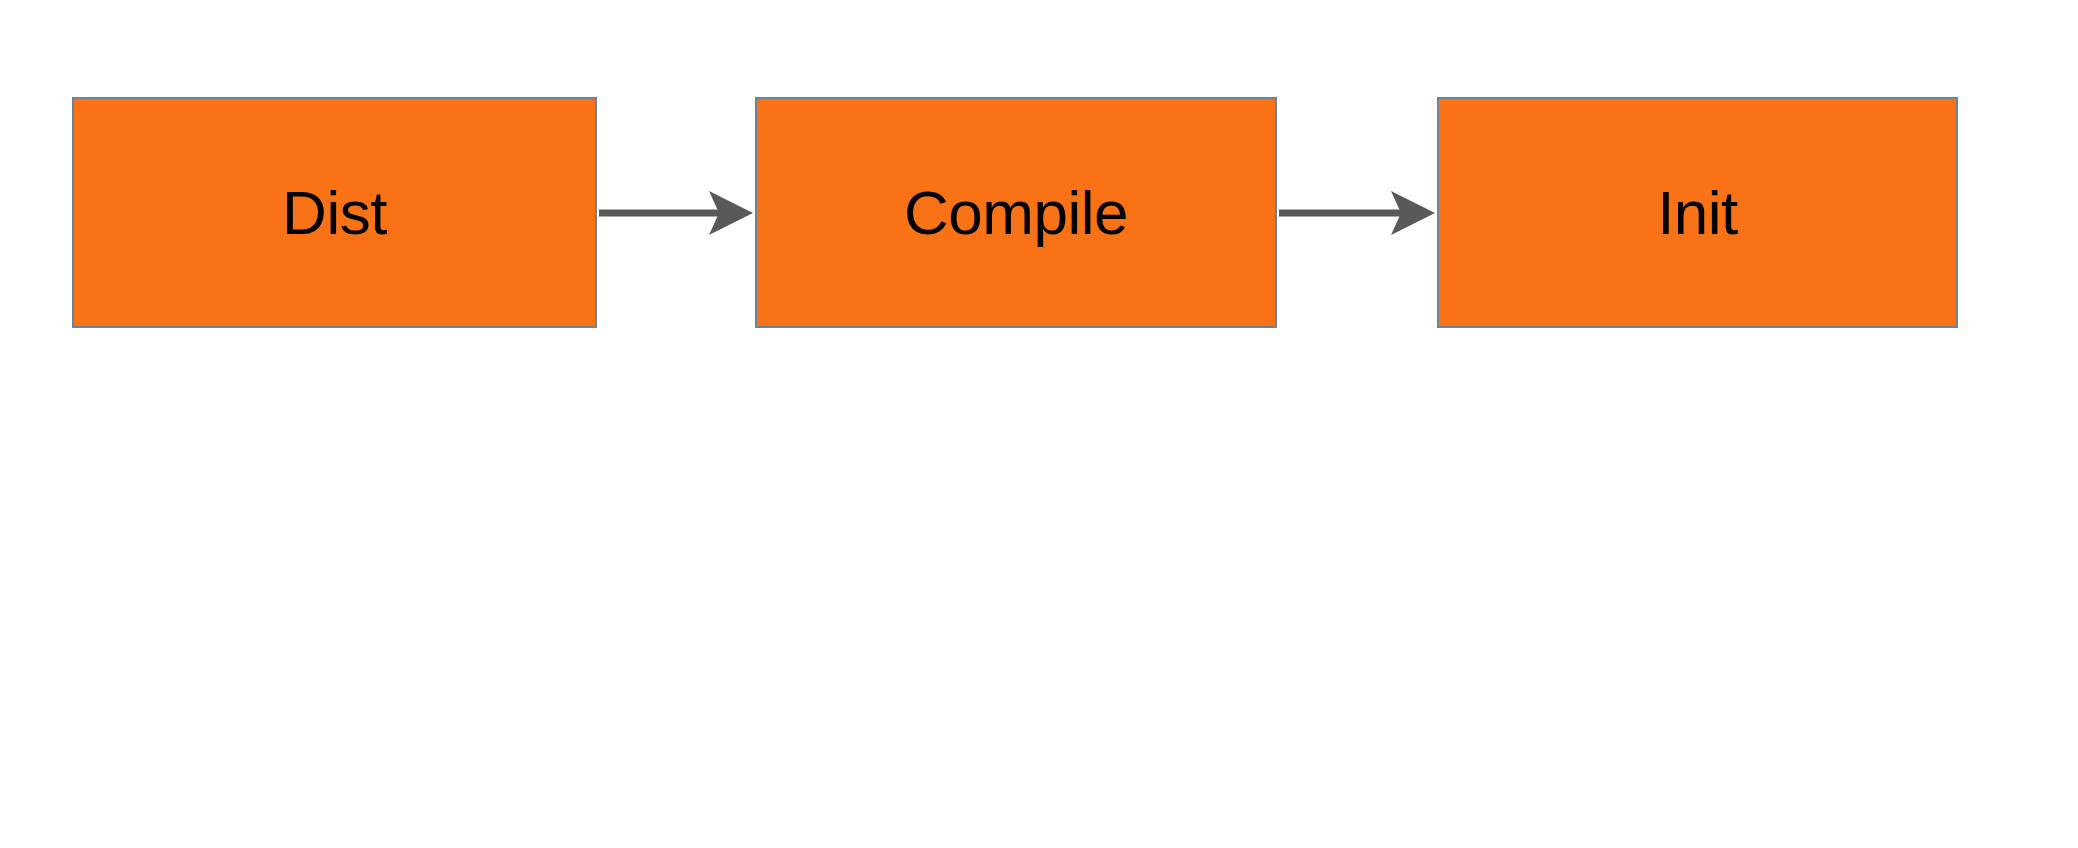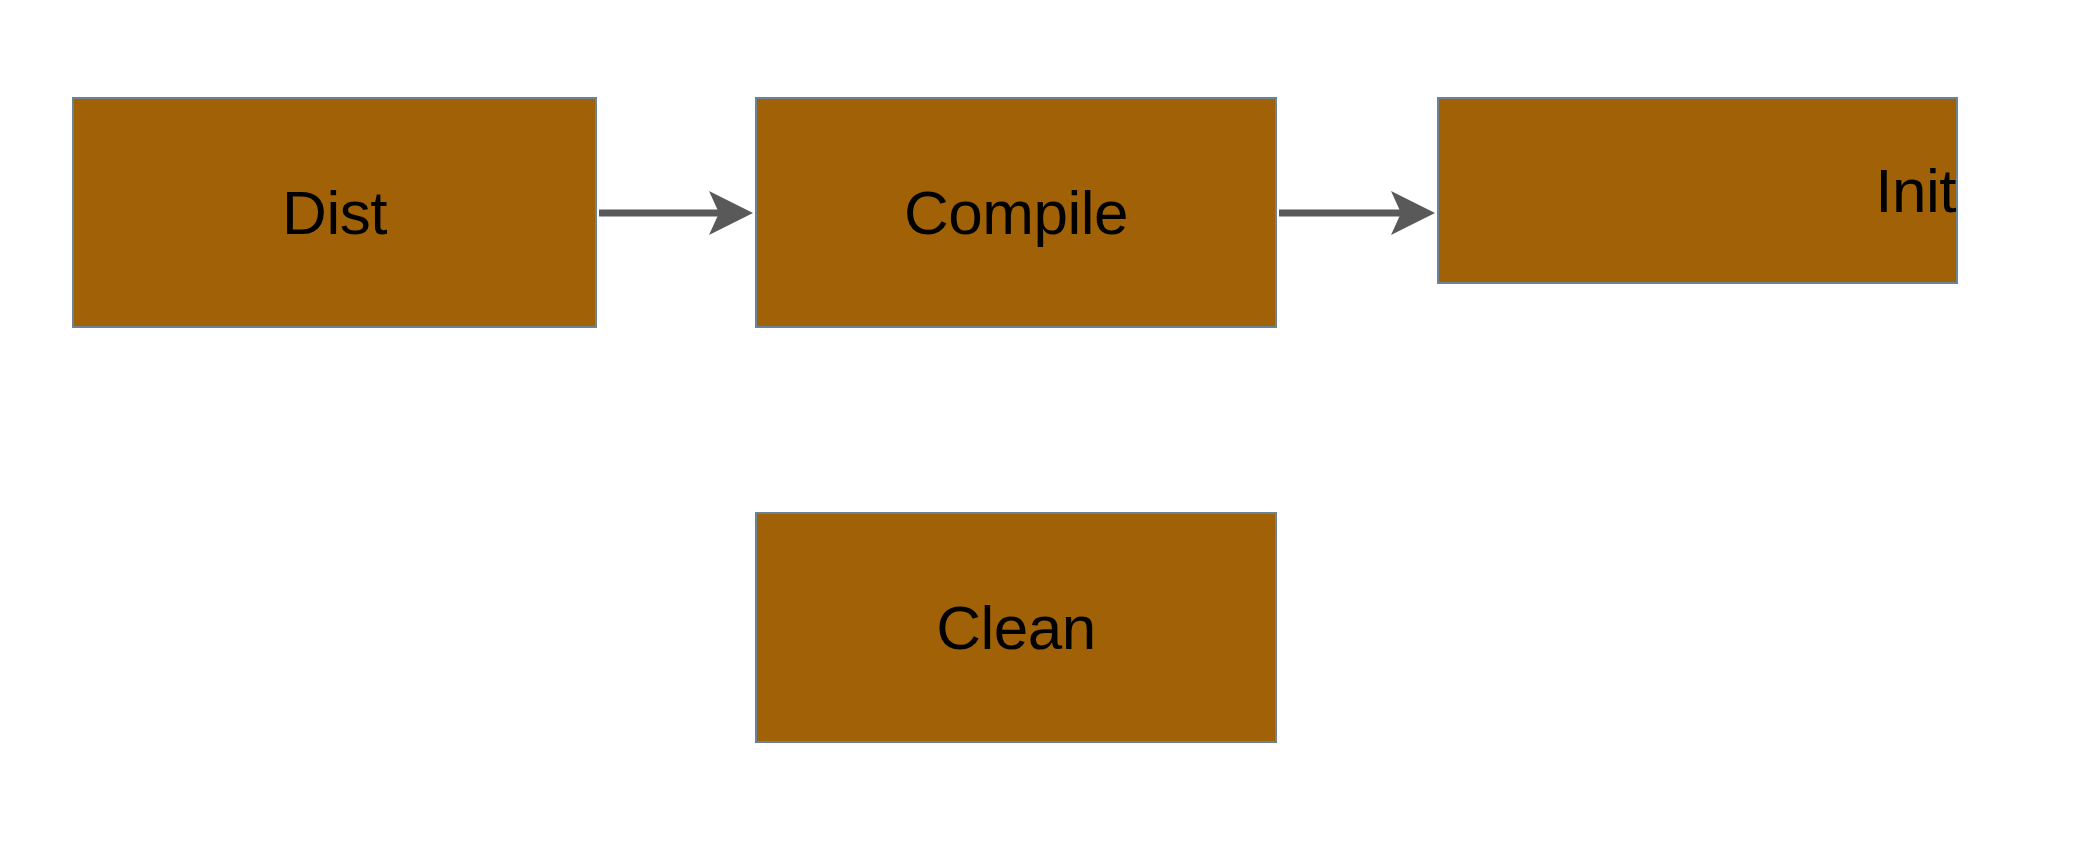--- a/index.html
+++ b/index.html
@@ -14,40 +14,40 @@
   #canvas {
     position: relative;
     width: 2078px;
     height: 848px;
     background: #ffffff;
     overflow: hidden;
   }
   .node {
     position: absolute;
     box-sizing: border-box;
-    background: #a16207;
+    background: #f97316;
     border: 2px solid #6b8394;
     display: flex;
     align-items: center;
     justify-content: center;
   }
   .node-label {
     font-family: "Liberation Sans", sans-serif;
     font-size: 62px;
     font-weight: 400;
     line-height: 1;
     color: #000000;
     letter-spacing: -0.5px;
     white-space: nowrap;
     user-select: none;
   }
   
   #node-dist    { left: 72px;  top: 97px;  width: 525px; height: 231px; }
   #node-compile { left: 755px; top: 97px;  width: 522px; height: 231px; text-align: right; }
-  #node-init    { left: 1437px;top: 97px;  width: 521px; height: 187px; justify-content: flex-end; }
+  #node-init    { left: 1437px;top: 97px;  width: 521px; height: 231px; }
   #node-clean   { left: 755px; top: 512px; width: 522px; height: 231px; }
 
   #edge-layer {
     position: absolute;
     left: 0;
     top: 0;
     width: 2078px;
     height: 848px;
     pointer-events: none;
   }
@@ -82,17 +82,14 @@
   </div>
 
   <div class="node" id="node-compile">
     <span class="node-label">Compile</span>
   </div>
 
   <div class="node" id="node-init">
     <span class="node-label">Init</span>
   </div>
 
-  <div class="node" id="node-clean">
-    <span class="node-label">Clean</span>
-  </div>
 
 </div>
 
 </body></html>

